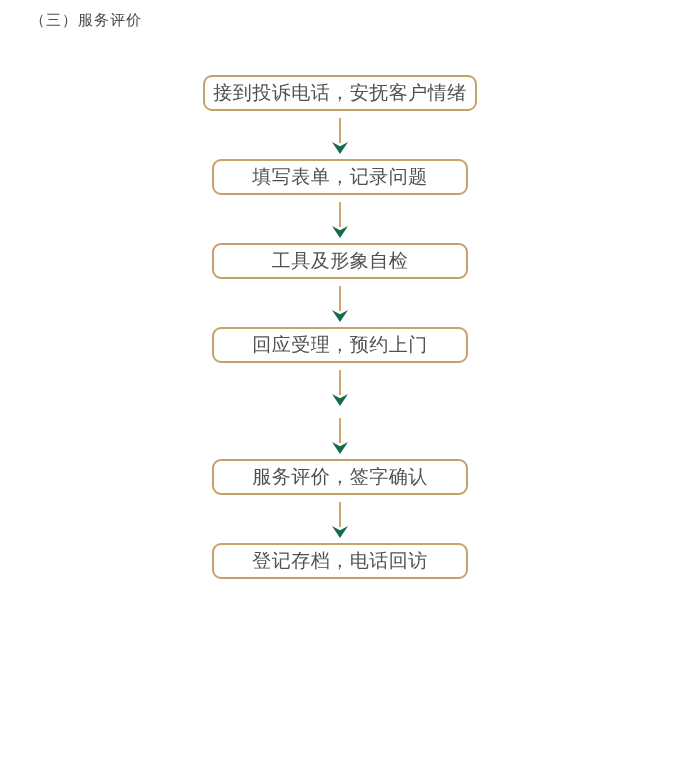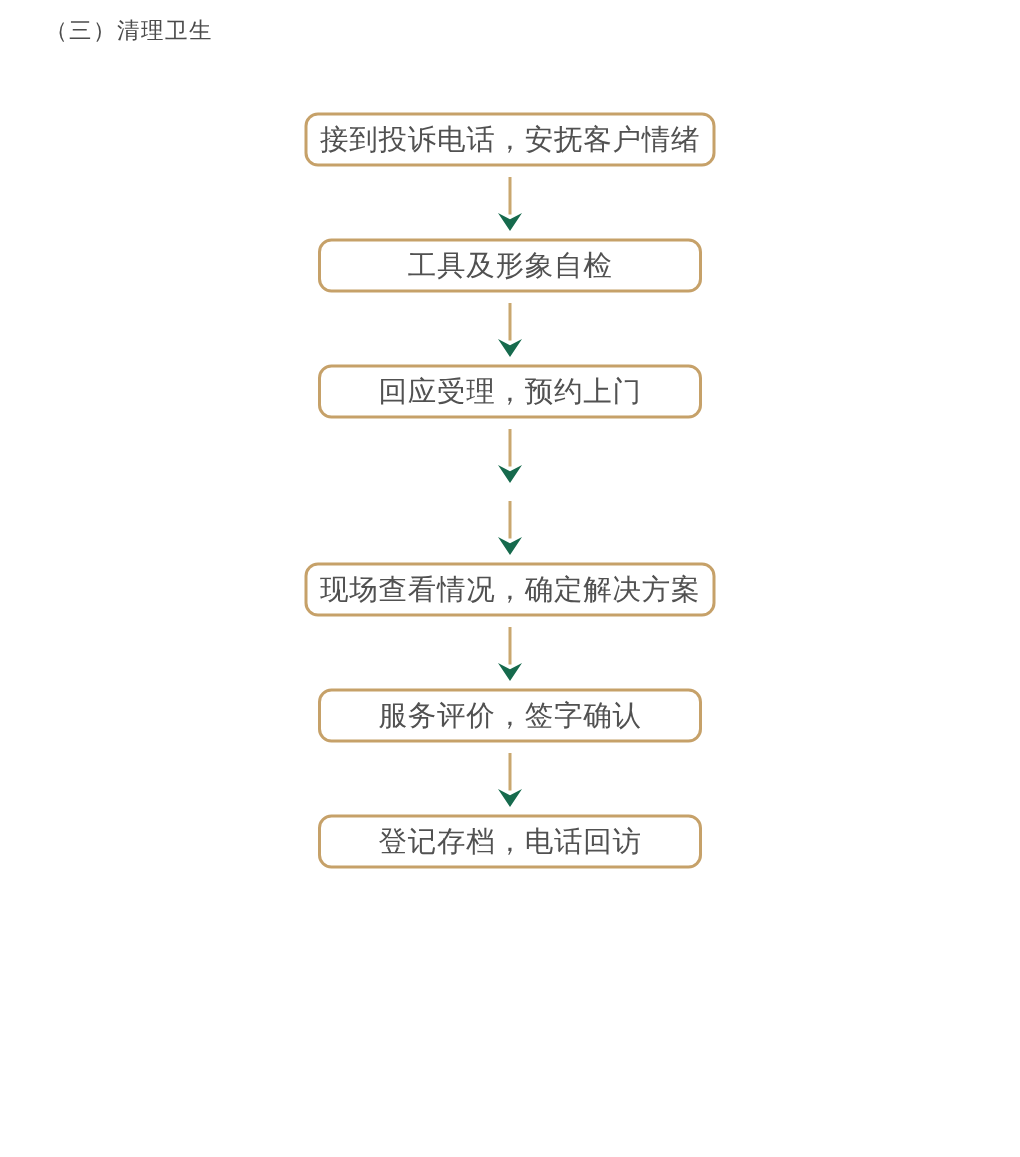--- a/index.html
+++ b/index.html
@@ -63,34 +63,45 @@
   .head {
     display: block;
     margin-top: -1px;
     fill: var(--arrow-head, #166a4d);
   }
 </style>
 </head>
 <body>
 
 <div class="page">
-  <h1 class="title">（三）清理卫生</h1>
+  <h1 class="title">（三）服务评价</h1>
   <div class="flow" id="flow">
   <div class="step">
     <div class="box">
       <span class="label">接到投诉电话，安抚客户情绪</span>
     </div>
     <div class="arrow">
       <div class="shaft"></div>
       <svg class="head" width="16" height="12" viewBox="0 0 16 12" aria-hidden="true">
         <polygon points="0,0 8,4.2 16,0 8,12"></polygon>
       </svg>
     </div>
   </div>
 
+  <div class="step">
+    <div class="box">
+      <span class="label">填写表单，记录问题</span>
+    </div>
+    <div class="arrow">
+      <div class="shaft"></div>
+      <svg class="head" width="16" height="12" viewBox="0 0 16 12" aria-hidden="true">
+        <polygon points="0,0 8,4.2 16,0 8,12"></polygon>
+      </svg>
+    </div>
+  </div>
 
   <div class="step">
     <div class="box">
       <span class="label">工具及形象自检</span>
     </div>
     <div class="arrow">
       <div class="shaft"></div>
       <svg class="head" width="16" height="12" viewBox="0 0 16 12" aria-hidden="true">
         <polygon points="0,0 8,4.2 16,0 8,12"></polygon>
       </svg>
@@ -111,31 +122,20 @@
 
   <div class="step">
     <div class="arrow">
       <div class="shaft"></div>
       <svg class="head" width="16" height="12" viewBox="0 0 16 12" aria-hidden="true">
         <polygon points="0,0 8,4.2 16,0 8,12"></polygon>
       </svg>
     </div>
   </div>
 
-  <div class="step">
-    <div class="box">
-      <span class="label">现场查看情况，确定解决方案</span>
-    </div>
-    <div class="arrow">
-      <div class="shaft"></div>
-      <svg class="head" width="16" height="12" viewBox="0 0 16 12" aria-hidden="true">
-        <polygon points="0,0 8,4.2 16,0 8,12"></polygon>
-      </svg>
-    </div>
-  </div>
 
 
   <div class="step">
     <div class="box">
       <span class="label">服务评价，签字确认</span>
     </div>
     <div class="arrow">
       <div class="shaft"></div>
       <svg class="head" width="16" height="12" viewBox="0 0 16 12" aria-hidden="true">
         <polygon points="0,0 8,4.2 16,0 8,12"></polygon>

